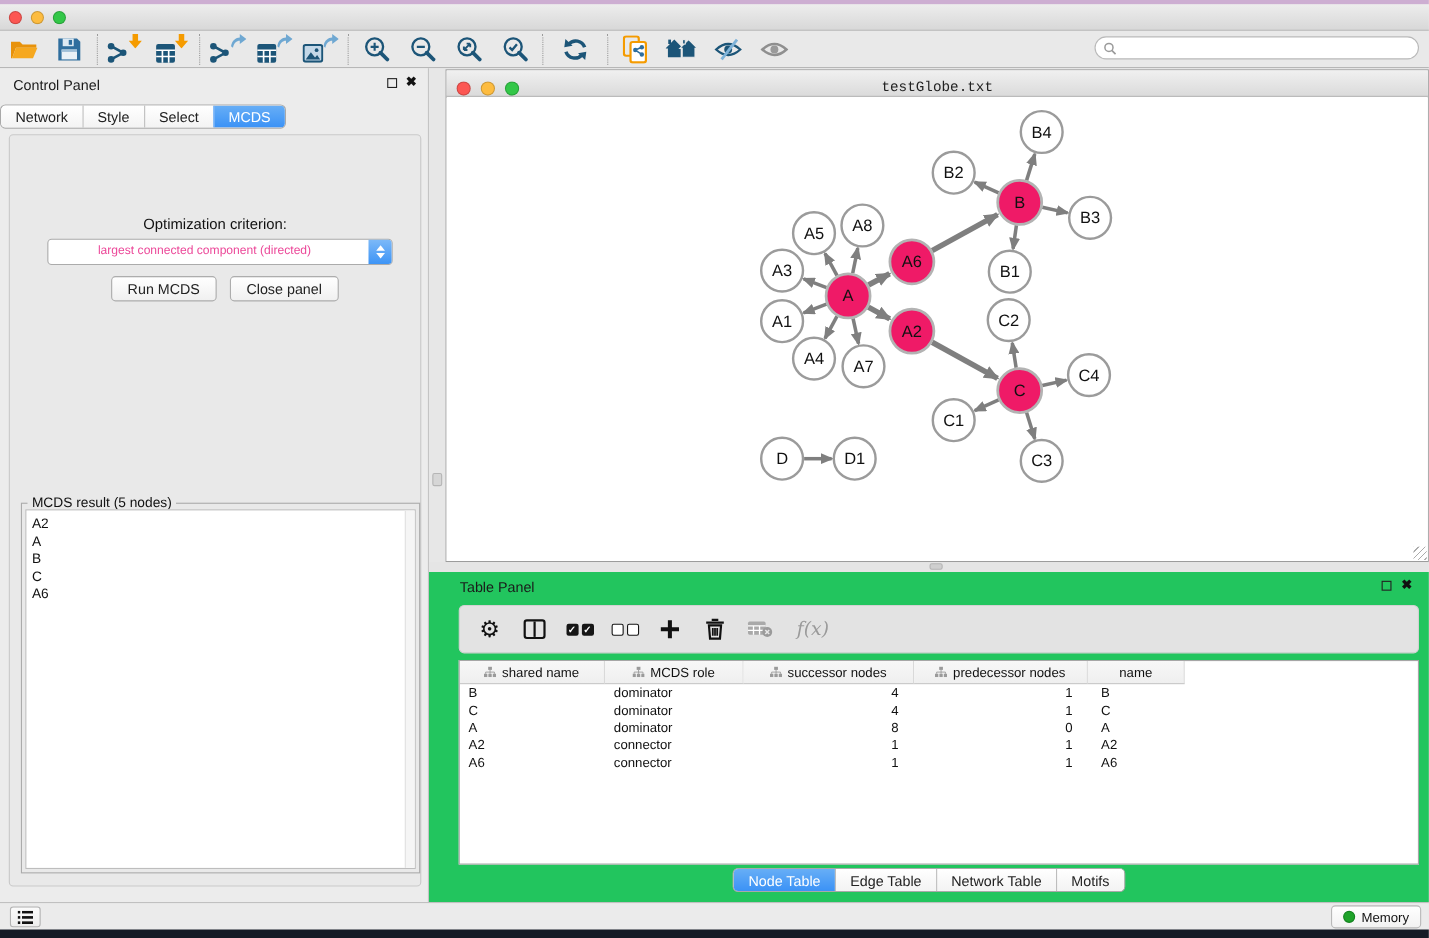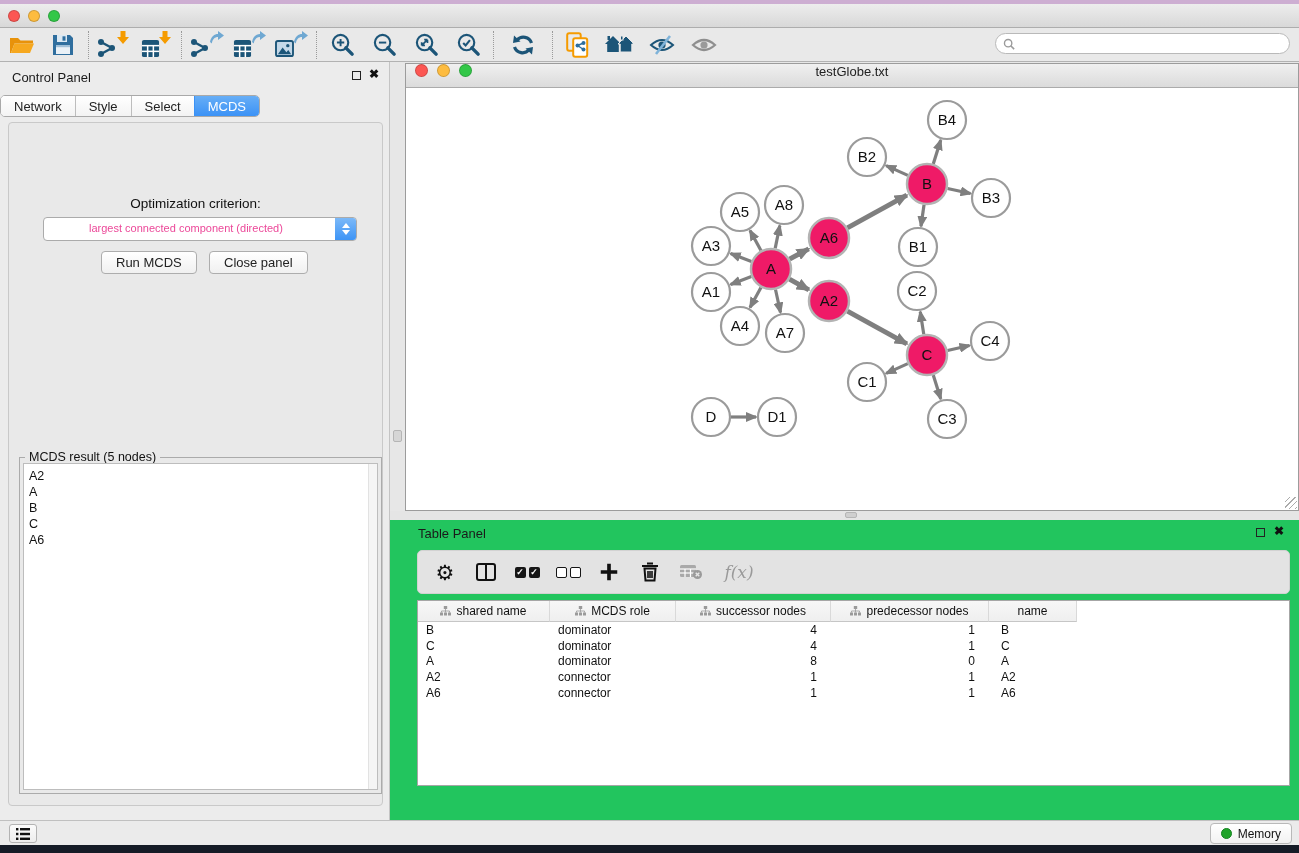--- a/index.html
+++ b/index.html
@@ -54,21 +54,21 @@
   #mcds-scroll { position:absolute; right:0; top:0; bottom:0; width:9px; background:#F5F5F5; border-left:1px solid #E2E2E2; }
 
   
   #main-bg { position:absolute; left:390px; top:62px; width:909px; height:758px; background:#E7E7E7; }
   #v-split-thumb { position:absolute; left:393px; top:430px; width:9px; height:12px; background:#D6D6D6; border:1px solid #B5B5B5; border-radius:2px; }
   #h-divider { position:absolute; left:390px; top:511px; width:909px; height:9px; background:#E5E5E5; }
   #h-divider-thumb { position:absolute; left:455px; top:1px; width:12px; height:6px; background:#CFCFCF; border:1px solid #B5B5B5; border-radius:2px; }
 
   
   #network-window { position:absolute; left:405px; top:63px; width:894px; height:448px; background:#fff; border:1px solid #9C9C9C; }
-  #nw-titlebar { position:relative; height:24px; background:linear-gradient(#F0F0F0,#DBDBDB); border-bottom:1px solid #ABABAB; display:flex; align-items:flex-start; }
+  #nw-titlebar { position:relative; height:24px; background:linear-gradient(#F0F0F0,#DBDBDB); border-bottom:1px solid #ABABAB; display:flex; align-items:flex-end;font-family:Liberation Mono, monospace; }
   .tl2 { width:13px; height:13px; border-radius:50%; margin-left:9px; border:1px solid rgba(0,0,0,.18); }
   #nw-title { position:absolute; left:0; right:0; text-align:center; font-size:13px; color:#222; }
   #nw-canvas { position:absolute; left:0; top:25px; right:0; bottom:0; background:#fff; overflow:hidden; }
   #resize-grip { position:absolute; right:1px; bottom:1px; width:12px; height:12px;
     background:repeating-linear-gradient(135deg, transparent 0 3px, #ABABAB 3px 4px); }
 
   
   #table-panel { position:absolute; left:390px; top:520px; width:909px; height:300px; background:#22c55e; }
   #tp-title { position:absolute; left:28px; top:6px; font-size:13px; color:#1a1a1a; }
   #tp-float { right:34px; top:8px; } #tp-close { right:15px; top:4px; }
@@ -597,20 +597,28 @@
         <div class="trow">
           <div class="td left" style="width: 132px;">A6</div>
           <div class="td left" style="width: 126px;">connector</div>
           <div class="td right" style="width: 155px;">1</div>
           <div class="td right" style="width: 158px;">1</div>
           <div class="td left name-col" style="width: 88px;">A6</div>
         </div>
       </div>
   </div>
 
+  <div id="table-tabs">
+    <span class="seg-group" id="table-tabs-group">
+        <span class="seg active">Node Table</span>
+        <span class="seg">Edge Table</span>
+        <span class="seg">Network Table</span>
+        <span class="seg">Motifs</span>
+      </span>
+  </div>
 </div>
 
 <div id="status-bar">
   <span id="list-btn">
     <svg width="14" height="12" viewBox="0 0 14 12">
         <g fill="#111">
           <rect x="0" y="0" width="2.4" height="2.4"></rect>
           <rect x="4" y="0" width="10" height="2.4"></rect>
           <rect x="0" y="4.8" width="2.4" height="2.4"></rect>
           <rect x="4" y="4.8" width="10" height="2.4"></rect>

